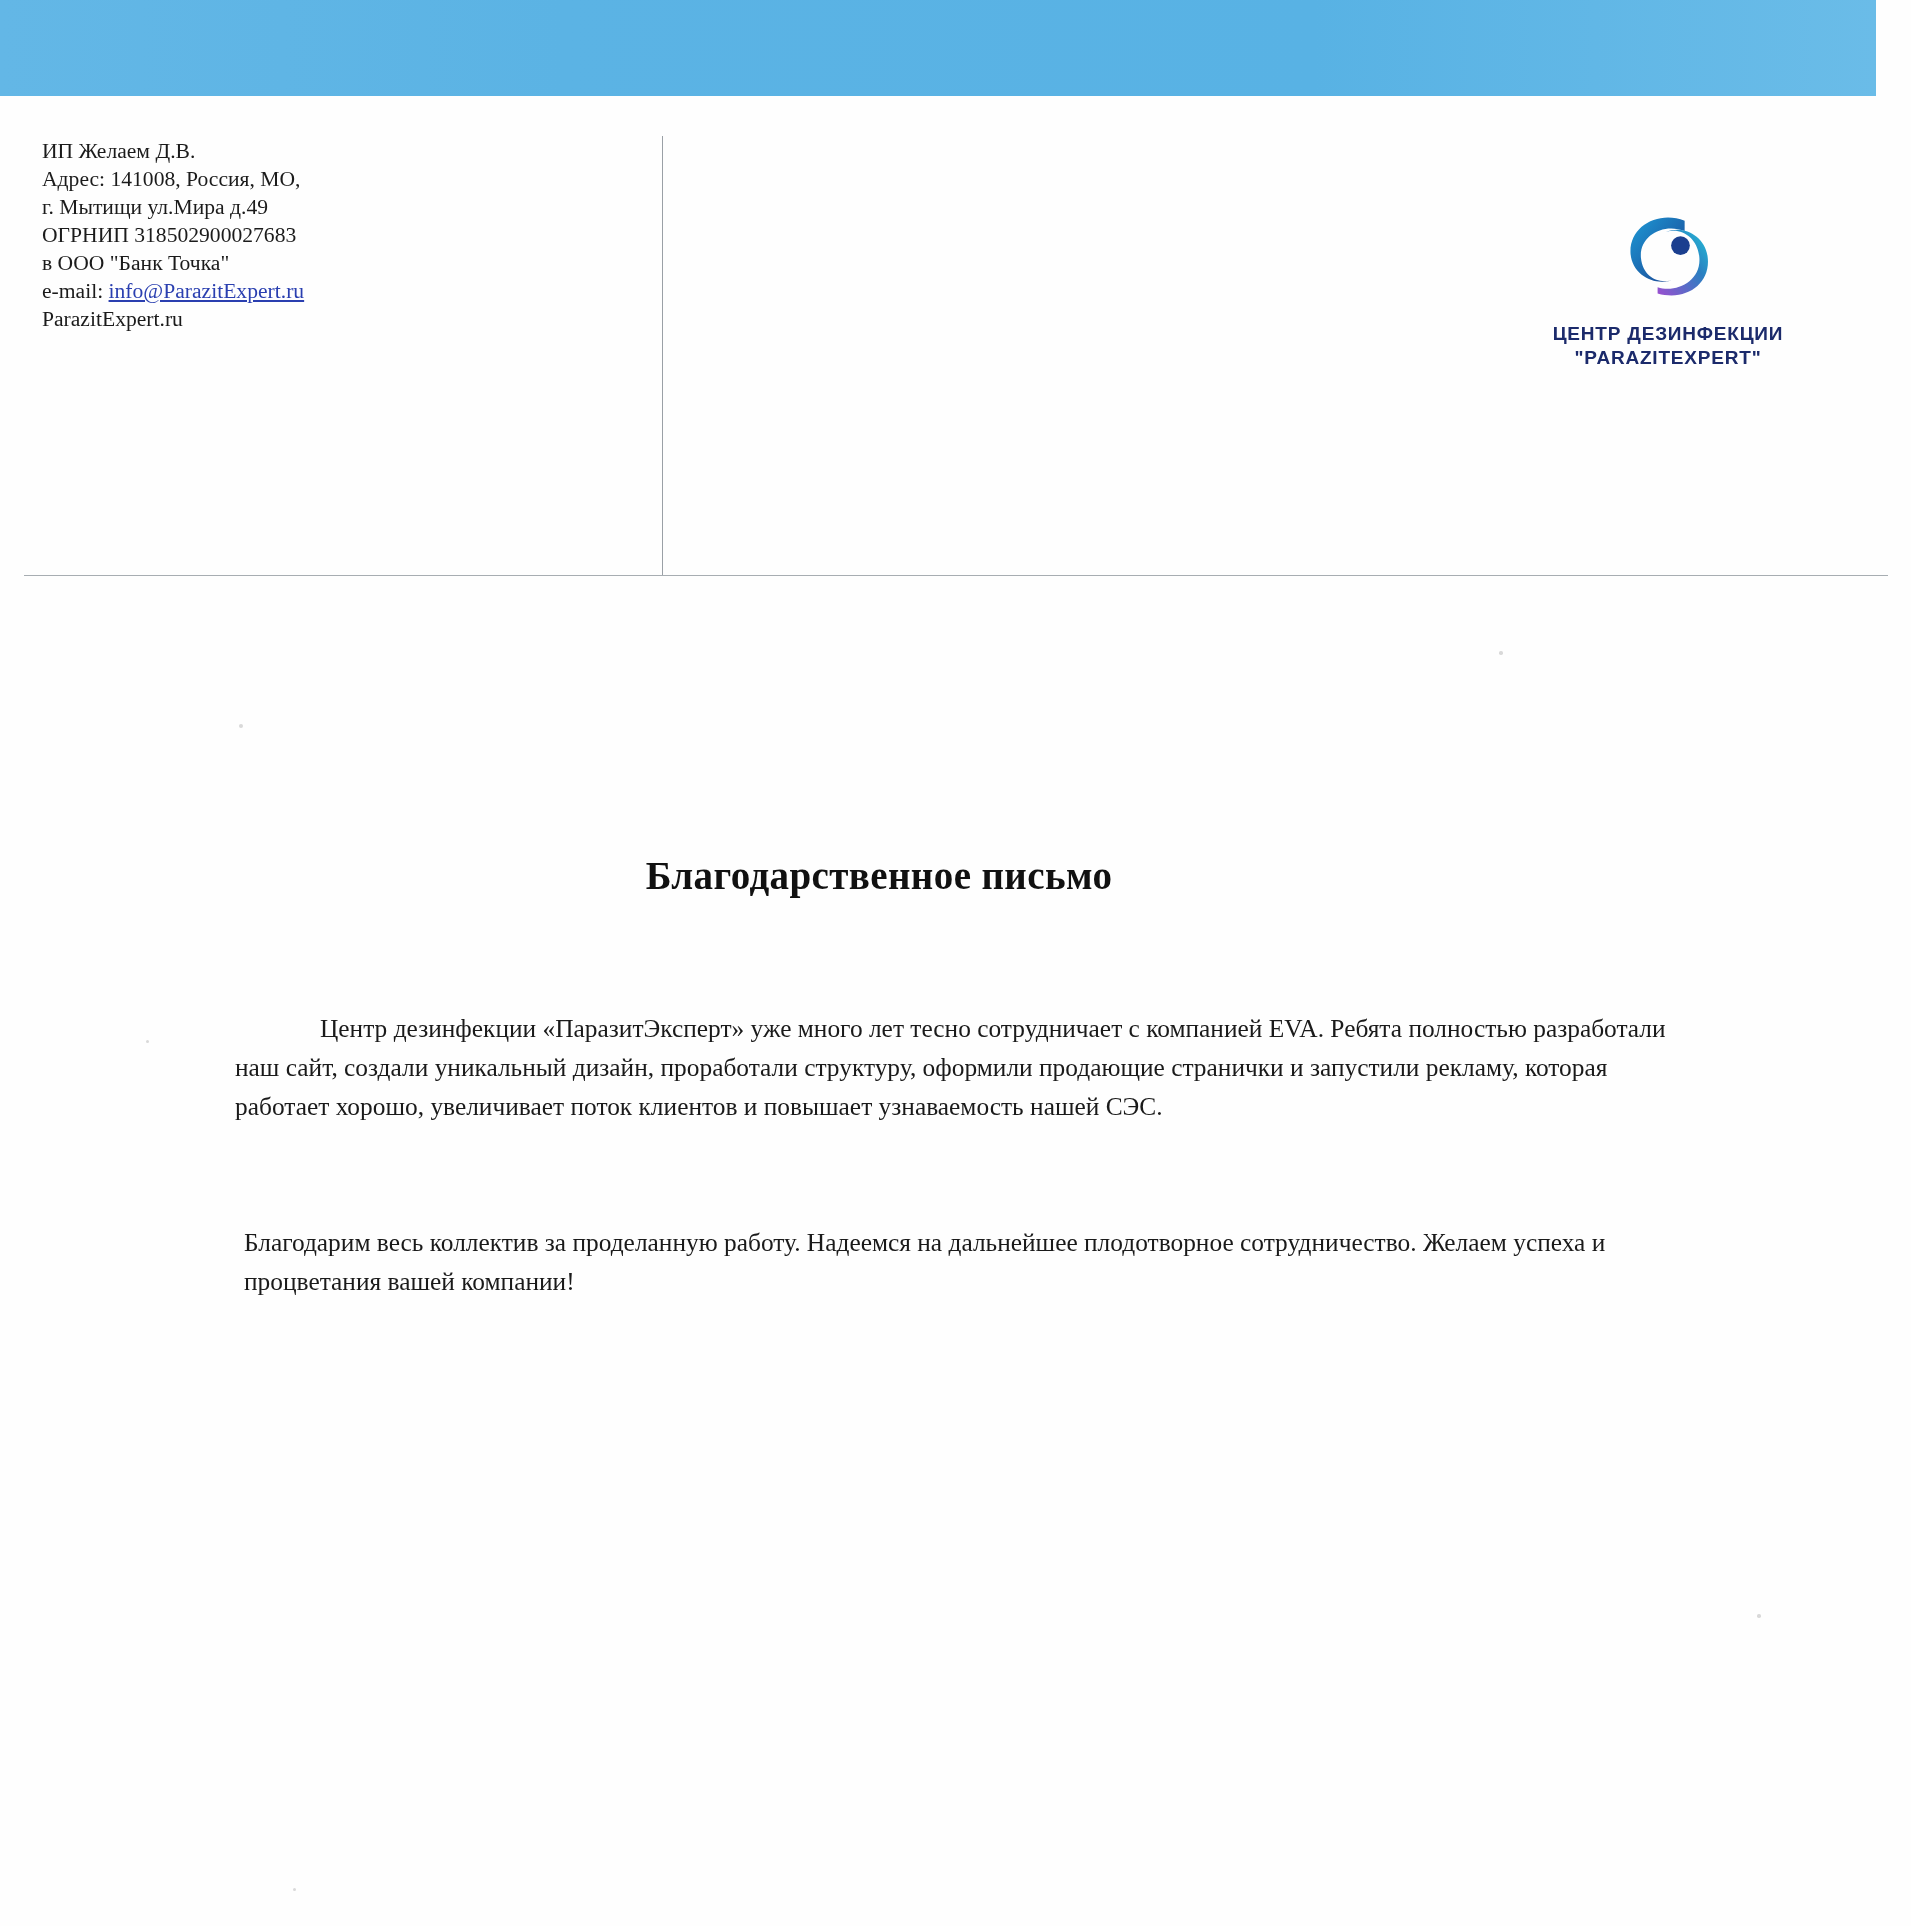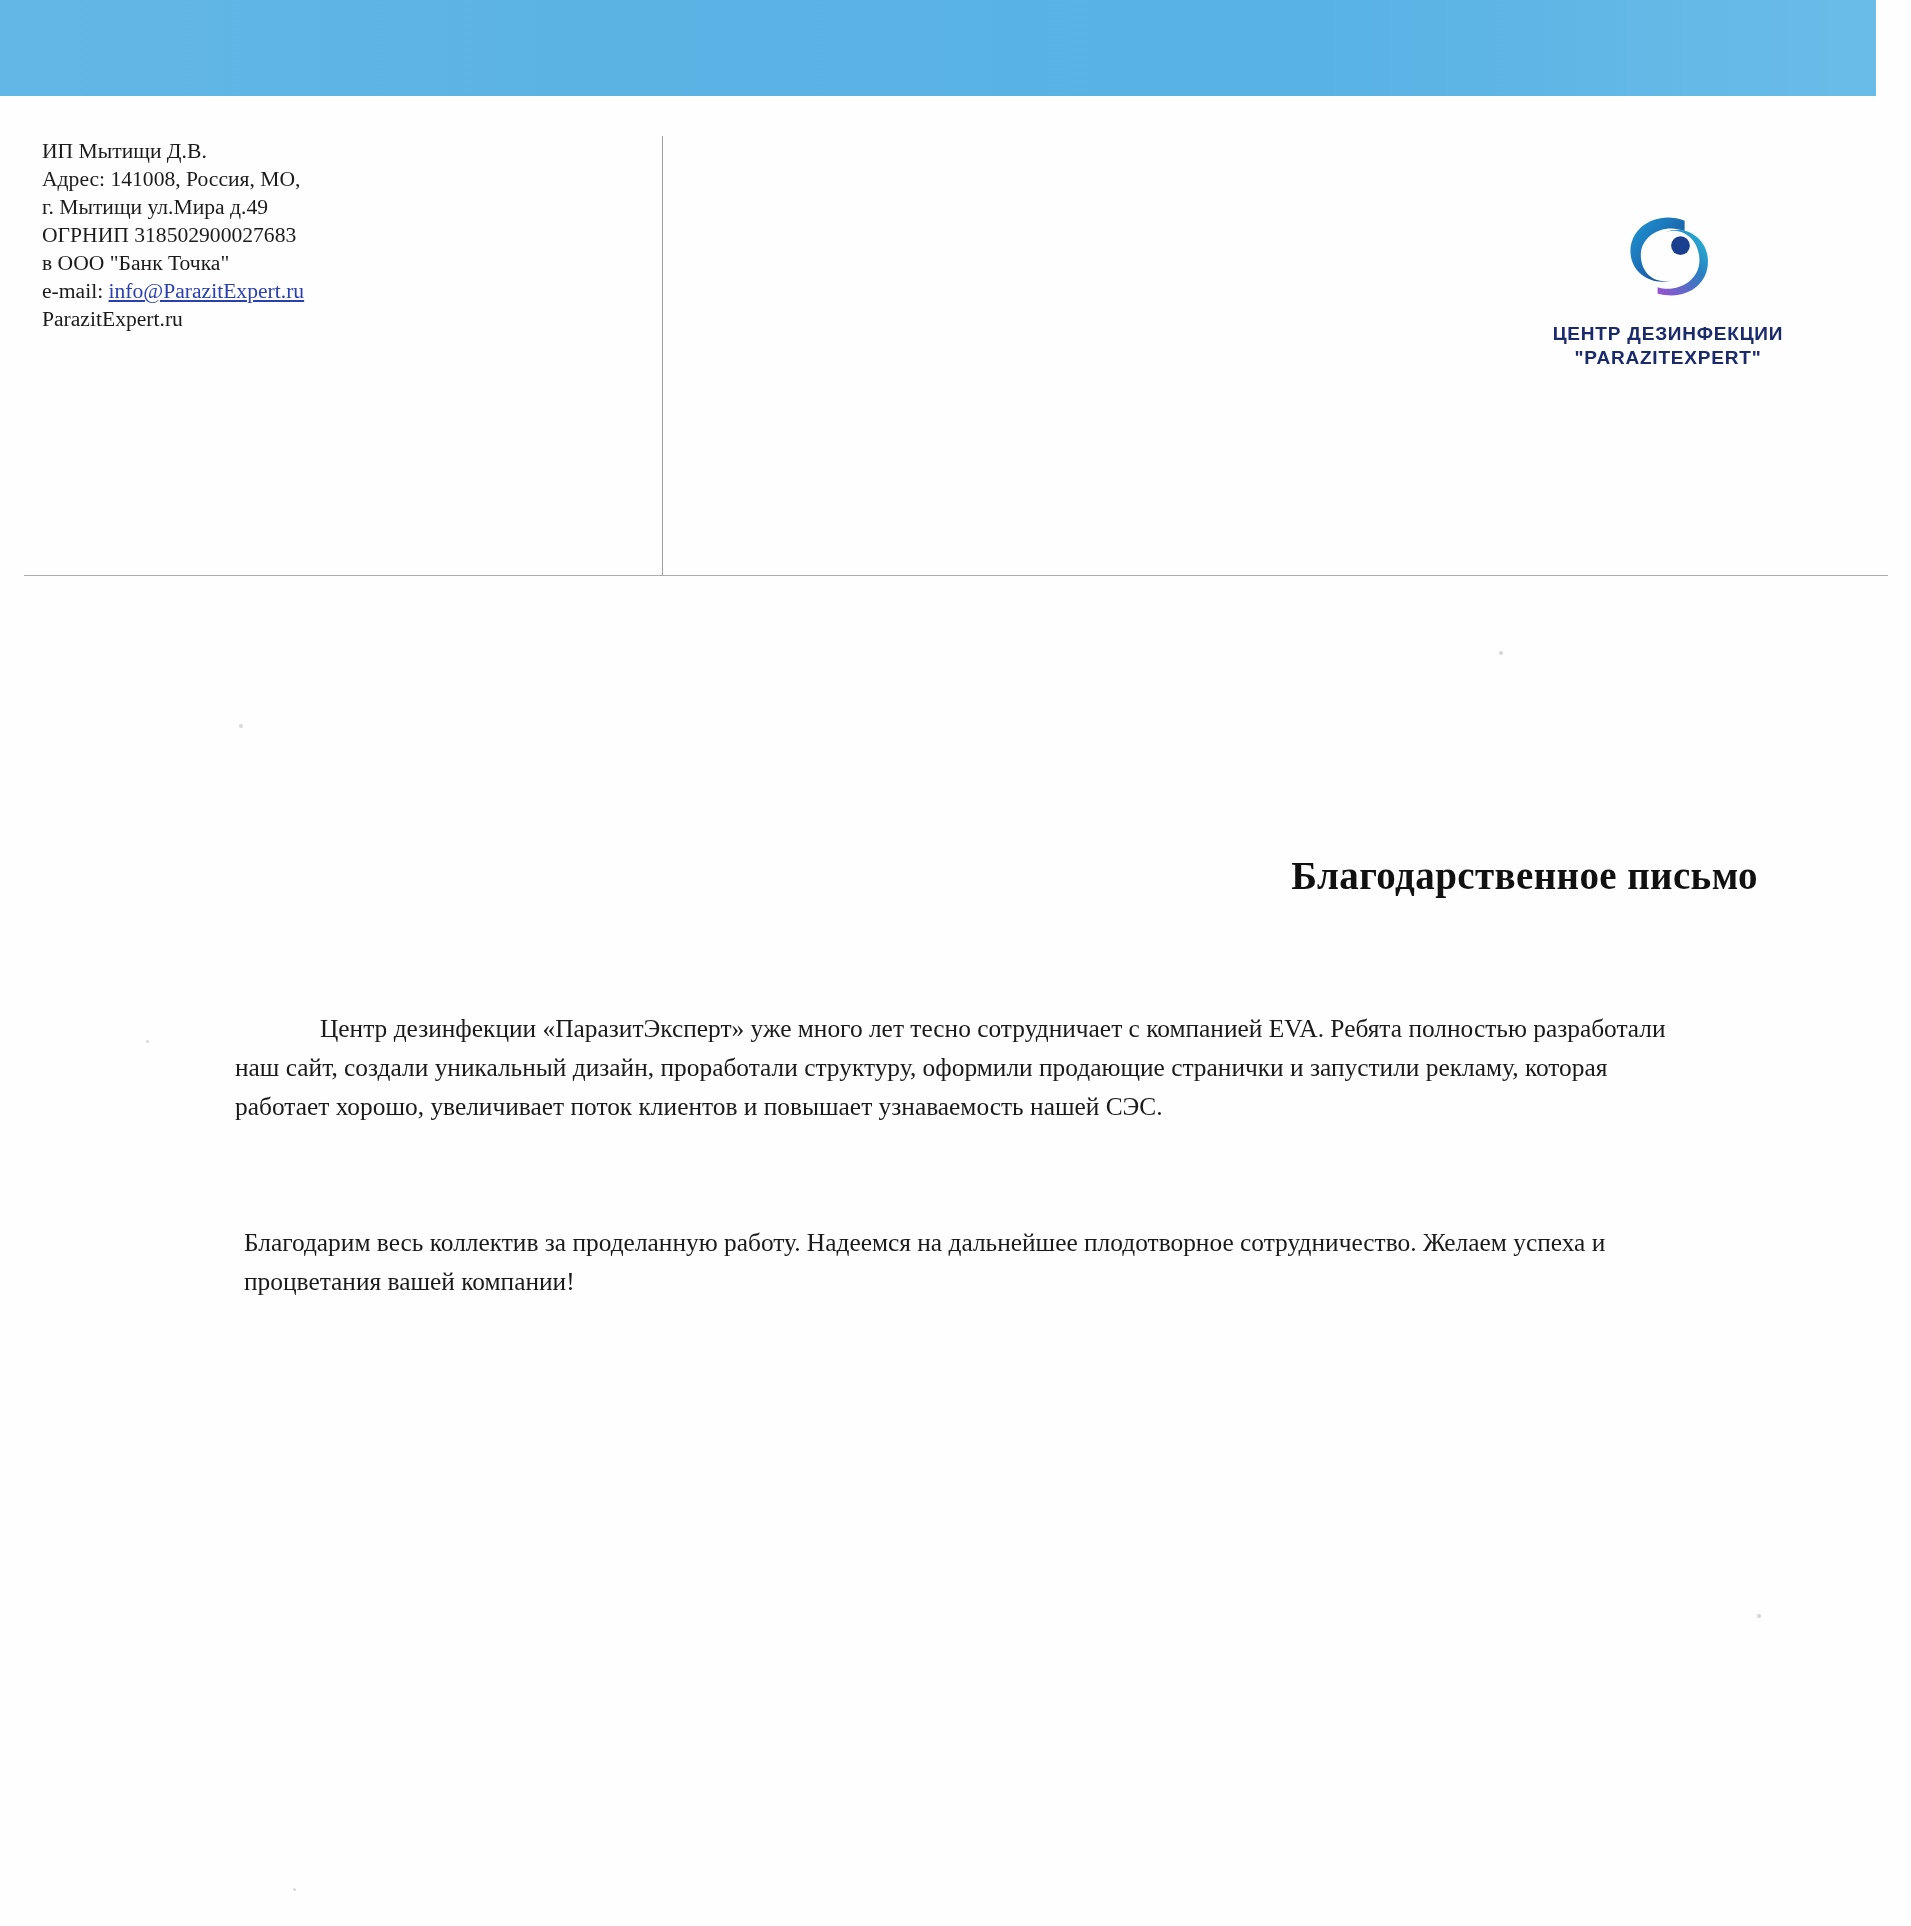--- a/index.html
+++ b/index.html
@@ -104,21 +104,21 @@
     color: #1b2a6b;
     margin-top: 2.3px;
   }
 
   
   .doc-title {
     position: absolute;
     left: 0;
     top: 853px;
     width: 1758px;
-    text-align: right;
+    text-align: center;
     font-family: "Liberation Serif", serif;
     font-weight: bold;
     font-size: 39px;
     color: #111;
     letter-spacing: 0.4px;
   }
   .para {
     position: absolute;
     font-family: "Liberation Serif", serif;
     font-size: 25.4px;
@@ -144,21 +144,21 @@
 </head>
 <body>
 
 <div class="page">
 
   <div class="top-band">
     <div class="top-band-fade"></div>
   </div>
 
   <div class="letterhead">
-    <div class="letterhead-line">ИП Мытищи Д.В.</div>
+    <div class="letterhead-line">ИП Желаем Д.В.</div>
     <div class="letterhead-line">Адрес: 141008, Россия, МО,</div>
     <div class="letterhead-line">г. Мытищи ул.Мира д.49</div>
     <div class="letterhead-line">ОГРНИП 318502900027683</div>
     <div class="letterhead-line">в ООО "Банк Точка"</div>
     <div class="letterhead-line">
       <span>e-mail:</span>
       <a href="#">info@ParazitExpert.ru</a>
     </div>
     <div class="letterhead-line">ParazitExpert.ru</div>
   </div>

